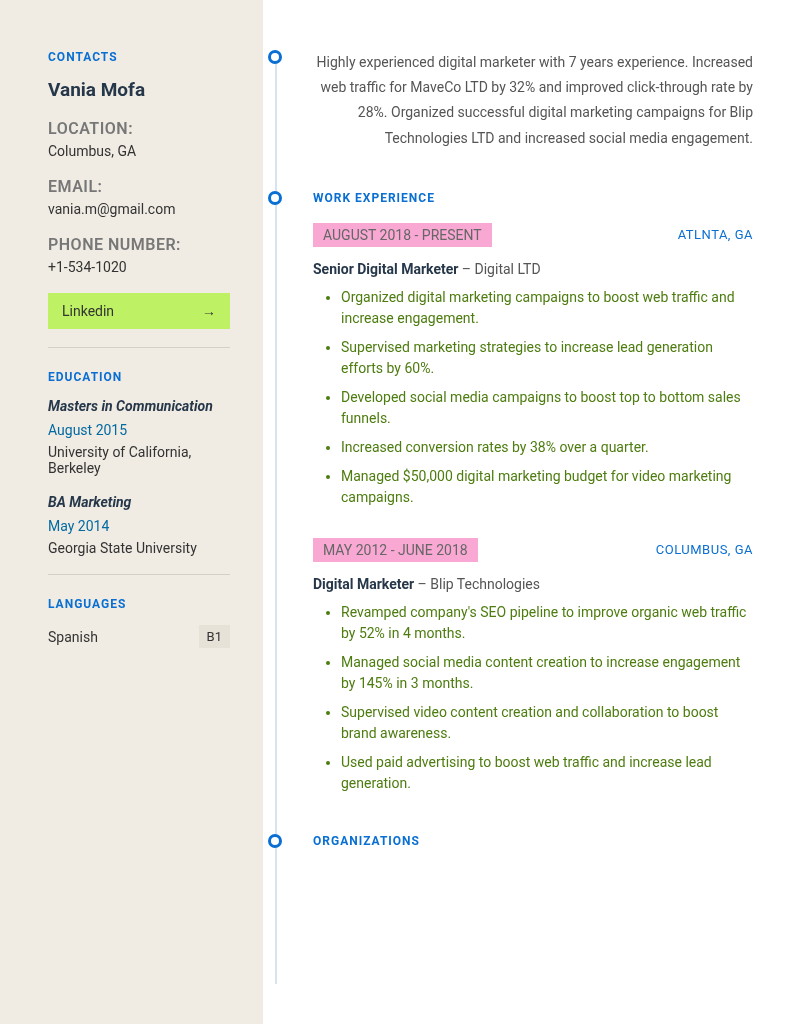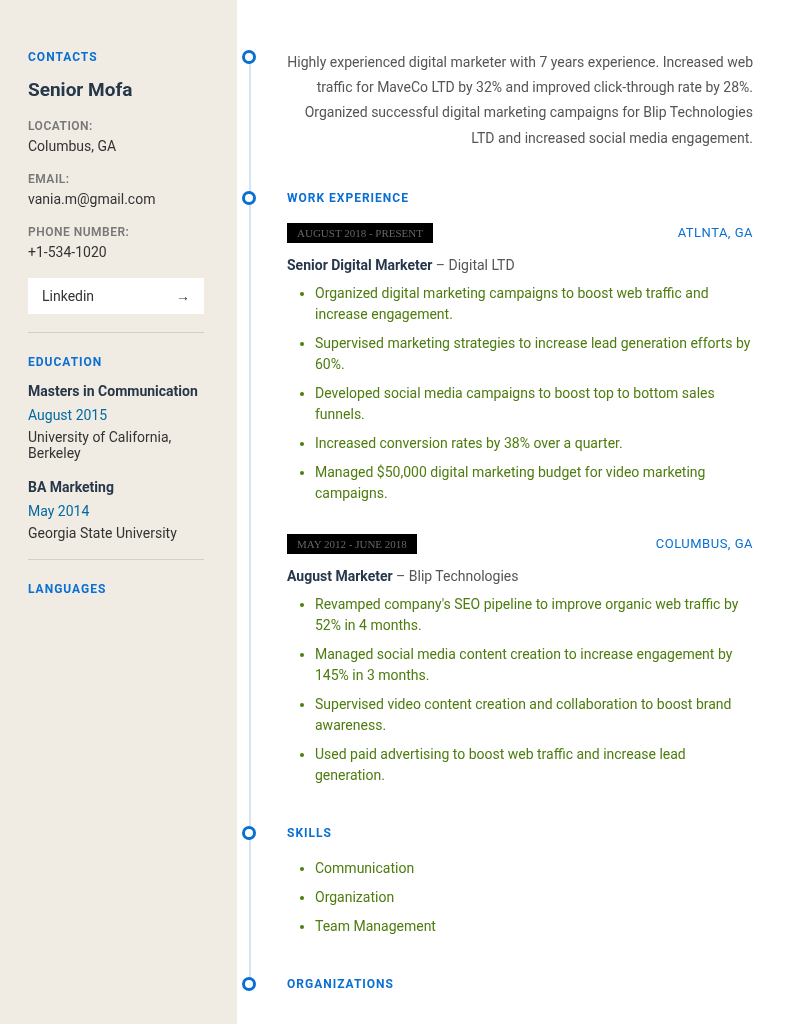--- a/index.html
+++ b/index.html
@@ -6,23 +6,23 @@
   body {
     font-family: -apple-system, BlinkMacSystemFont, "Segoe UI", Roboto, Arial, sans-serif;
     width: 793px;
     height: 1024px;
     display: flex;
     font-size: 14px;
     color: #333;
     background: #fff;
   }
   .sidebar {
-    width: 237px;
+    width: 263px;
     background: #f0ece4;
-    padding: 50px 33px 30px 28px;
+    padding: 50px 33px 30px 48px;
   }
   .main {
     flex: 1;
     position: relative;
     padding: 50px 40px 30px 50px;
   }
   .timeline-line {
     position: absolute;
     left: 12px;
     top: 50px;
@@ -54,48 +54,49 @@
     z-index: 2;
   }
   .sidebar .section-heading { margin-bottom: 14px; }
   .name {
     font-size: 19px;
     font-weight: 700;
     color: #26374a;
     margin-bottom: 18px;
   }
   .label-small {
-    font-size: 12px;
+    font-size: 16px;
     font-weight: 600;
     color: #777;
     letter-spacing: 0.5px;
     margin-bottom: 5px;
   }
   .value {
     color: #333;
     margin-bottom: 18px;
   }
   .linkbtn {
-    background: #ffffff;
+    background: #bef264;
     padding: 10px 14px;
     display: flex;
     justify-content: space-between;
     align-items: center;
     font-size: 14px;
     color: #333;
     margin-bottom: 18px;
   }
   .divider {
     border-bottom: 1px solid #d5d0c6;
     margin: 14px 0 22px 0;
   }
   .edu-title {
     font-weight: 700;
     color: #26374a;
     margin-bottom: 8px;
+    font-style: italic;
   }
   .edu-date {
     color: #0369a1;
     margin-bottom: 6px;
   }
   .edu-school {
     color: #333;
     margin-bottom: 18px;
   }
   .lang-row {
@@ -113,25 +114,24 @@
     line-height: 1.8;
     text-align: right;
   }
   .job-meta {
     display: flex;
     justify-content: space-between;
     align-items: center;
     margin-bottom: 14px;
   }
   .job-dates {
-    background: #000000;
+    background: #f9a8d4;
     padding: 4px 10px;
-    font-size: 11px;
+    font-size: 14px;
     color: #666;
-    font-family: Liberation Serif, serif;
   }
   .job-loc {
     color: #0a6fd3;
     font-size: 13px;
     letter-spacing: 0.5px;
   }
   .job-title-row {
     margin-bottom: 10px;
     color: #26374a;
   }
@@ -146,21 +146,21 @@
     margin-bottom: 8px;
     line-height: 1.5;
   }
   .job-block { margin-bottom: 30px; }
 </style>
 </head>
 <body>
 
 <aside class="sidebar">
   <div class="section-heading">CONTACTS</div>
-  <div class="name">Senior Mofa</div>
+  <div class="name">Vania Mofa</div>
 
   <div class="label-small">LOCATION:</div>
   <div class="value">Columbus, GA</div>
 
   <div class="label-small">EMAIL:</div>
   <div class="value">vania.m@gmail.com</div>
 
   <div class="label-small">PHONE NUMBER:</div>
   <div class="value">+1-534-1020</div>
 
@@ -180,20 +180,24 @@
   </div>
   <div>
     <div class="edu-title">BA Marketing</div>
     <div class="edu-date">May 2014</div>
     <div class="edu-school">Georgia State University</div>
   </div>
 
   <div class="divider"></div>
 
   <div class="section-heading">LANGUAGES</div>
+  <div class="lang-row">
+    <span>Spanish</span>
+    <span class="lang-badge">B1</span>
+  </div>
 </aside>
 
 <main class="main">
   <div class="timeline-line"></div>
 
   <div class="section">
     <span class="bullet-mark"></span>
     <div class="summary-text">Highly experienced digital marketer with 7 years experience. Increased web traffic for MaveCo LTD by 32% and improved click-through rate by 28%. Organized successful digital marketing campaigns for Blip Technologies LTD and increased social media engagement.</div>
   </div>
 
@@ -217,39 +221,30 @@
         <li>Managed $50,000 digital marketing budget for video marketing campaigns.</li>
       </ul>
     </div>
 
     <div class="job-block">
       <div class="job-meta">
         <span class="job-dates">MAY 2012 - JUNE 2018</span>
         <span class="job-loc">COLUMBUS, GA</span>
       </div>
       <div class="job-title-row">
-        <span class="jt">August Marketer</span><span class="jc"> – </span><span class="jc">Blip Technologies</span>
+        <span class="jt">Digital Marketer</span><span class="jc"> – </span><span class="jc">Blip Technologies</span>
       </div>
       <ul class="bullets">
         <li>Revamped company's SEO pipeline to improve organic web traffic by 52% in 4 months.</li>
         <li>Managed social media content creation to increase engagement by 145% in 3 months.</li>
         <li>Supervised video content creation and collaboration to boost brand awareness.</li>
         <li>Used paid advertising to boost web traffic and increase lead generation.</li>
       </ul>
     </div>
   </div>
 
-  <div class="section">
-    <span class="bullet-mark"></span>
-    <div class="section-heading">SKILLS</div>
-    <ul class="bullets">
-      <li>Communication</li>
-      <li>Organization</li>
-      <li>Team Management</li>
-    </ul>
-  </div>
 
   <div class="section" style="margin-bottom:0">
     <span class="bullet-mark"></span>
     <div class="section-heading">ORGANIZATIONS</div>
 
   </div>
 </main>
 
 </body></html>

